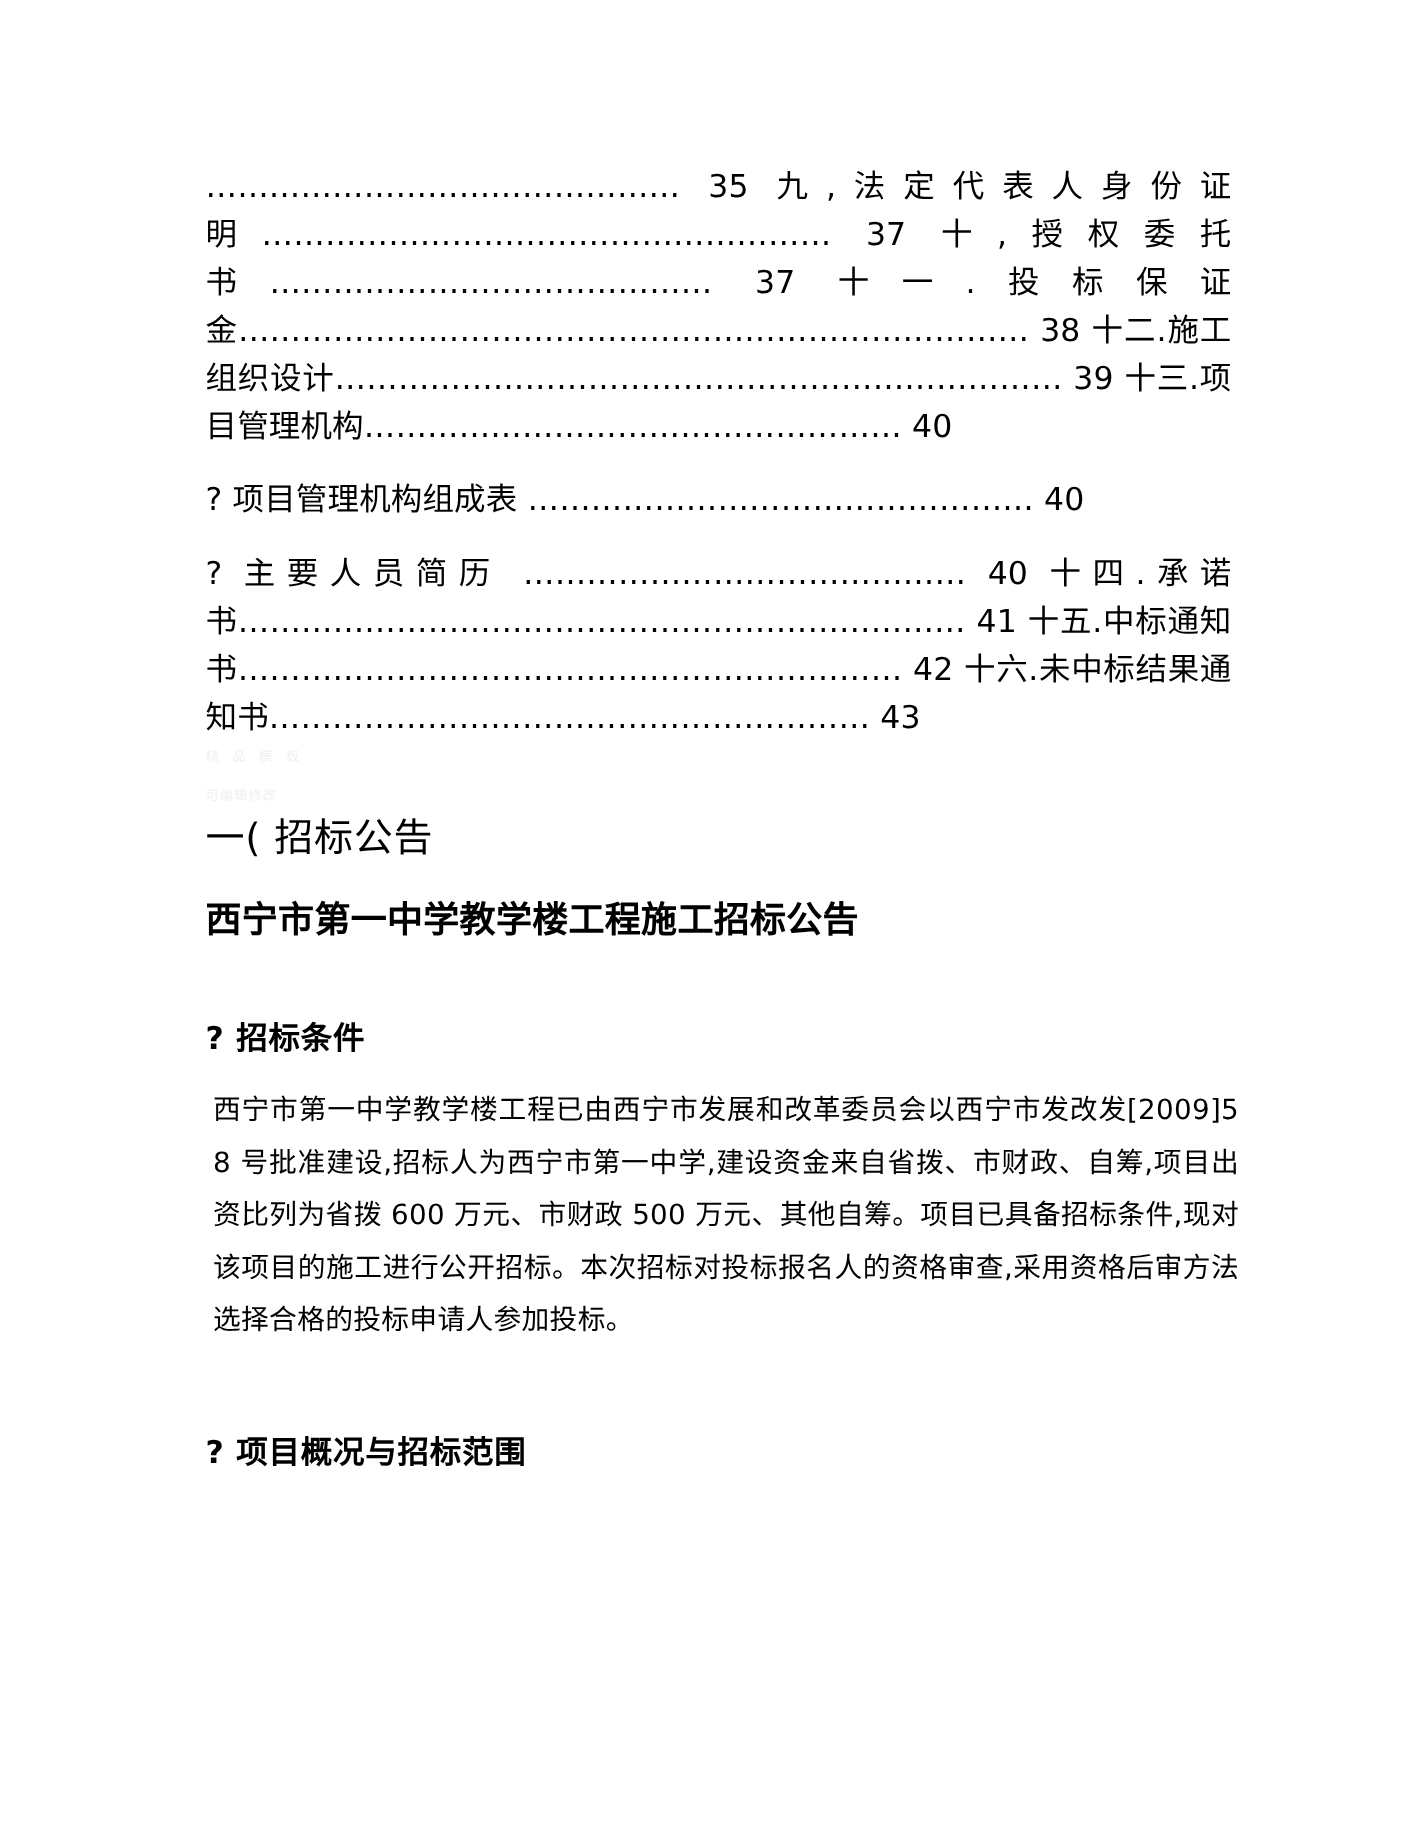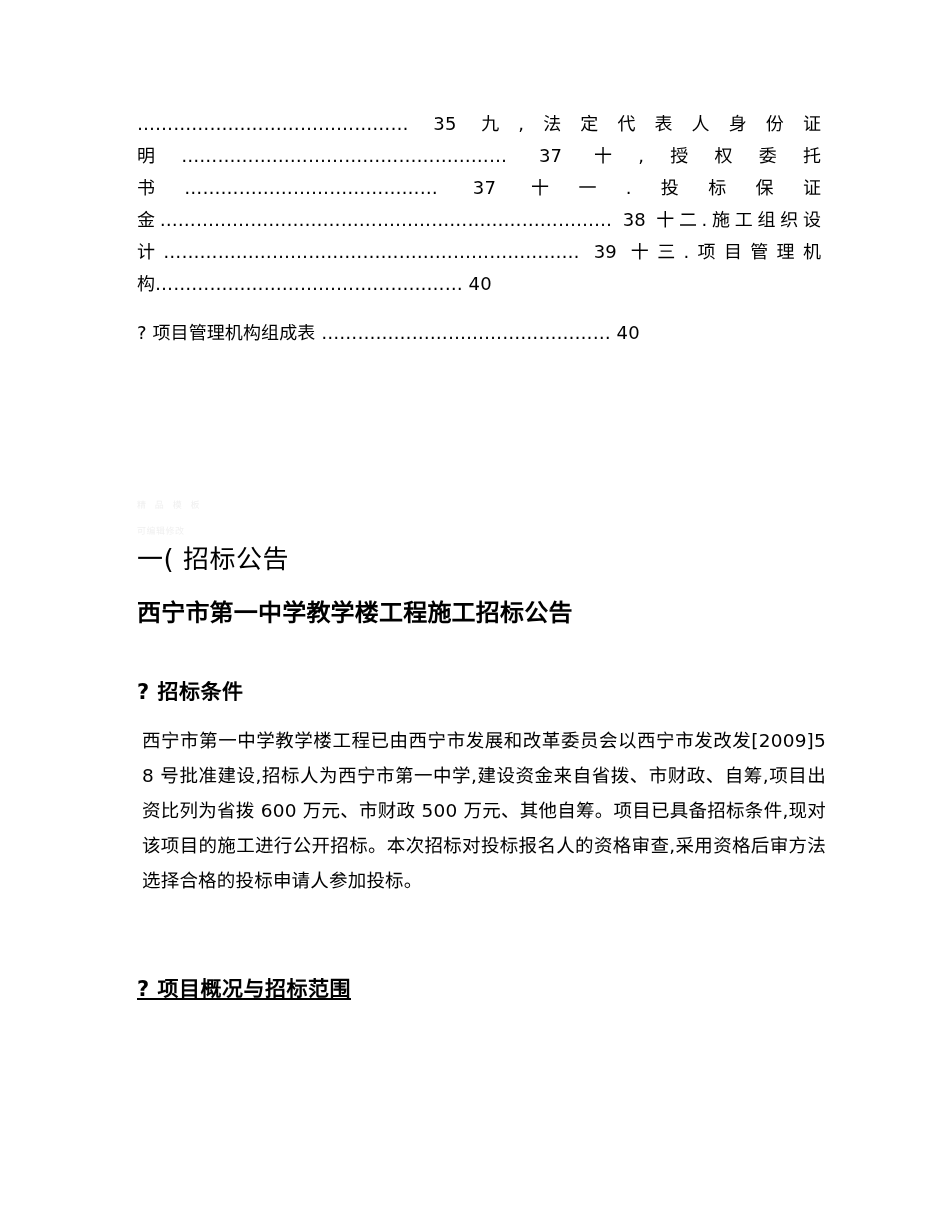--- a/index.html
+++ b/index.html
@@ -29,21 +29,21 @@
 
   .content {
     position: absolute;
     left: 137px;
     top: 108px;
     width: 684px;
   }
 
   
   .toc-block {
-    font-size: 18px;
+    font-size: 21px;
     line-height: 32px;
     text-align: justify;
     text-justify: inter-character;
     word-break: break-all;
     letter-spacing: 0.1px;
   }
   .toc-para {
     margin: 0 0 0 0;
   }
   .toc-para + .toc-para {
@@ -106,31 +106,32 @@
     word-break: break-all;
     margin: 0;
     letter-spacing: 0.2px;
   }
 
   
   .pos-h1     { top: 543px; }
   .pos-h2     { top: 598px; text-align: right; }
   .pos-h3     { top: 665px; margin-top: 14px; }
   .pos-p1     { top: 723px; width: 684px; }
-  .pos-h4     { top: 976px; text-decoration: underline; }
+  .pos-h4     { top: 955px; }
   .pos-p2     { top: 1012px; width: 690px; }
 </style>
 </head>
 <body>
 
 <div class="page">
 
   <div class="content toc-block">
     <p class="toc-para">……………………………………… 35  九,法定代表人身份证明……………………………………………… 37  十,授权委托书…………………………………… 37  十一.投标保证金………………………………………………………………… 38  十二.施工组织设计…………………………………………………………… 39  十三.项目管理机构…………………………………………… 40</p>
     <p class="toc-para">?  项目管理机构组成表  ………………………………………… 40</p>
+    <p class="toc-para">?  主要人员简历  …………………………………… 40  十四.承诺书…………………………………………………………… 41  十五.中标通知书……………………………………………………… 42  十六.未中标结果通知书………………………………………………… 43</p>
   </div>
 
   <div class="watermark">
     <div class="watermark-line-1">精 品 模 板</div>
     <div class="watermark-line-2">可编辑修改</div>
   </div>
 
   <h1 class="h-section pos-h1">一(  招标公告</h1>
 
   <h2 class="h-title pos-h2">西宁市第一中学教学楼工程施工招标公告</h2>

